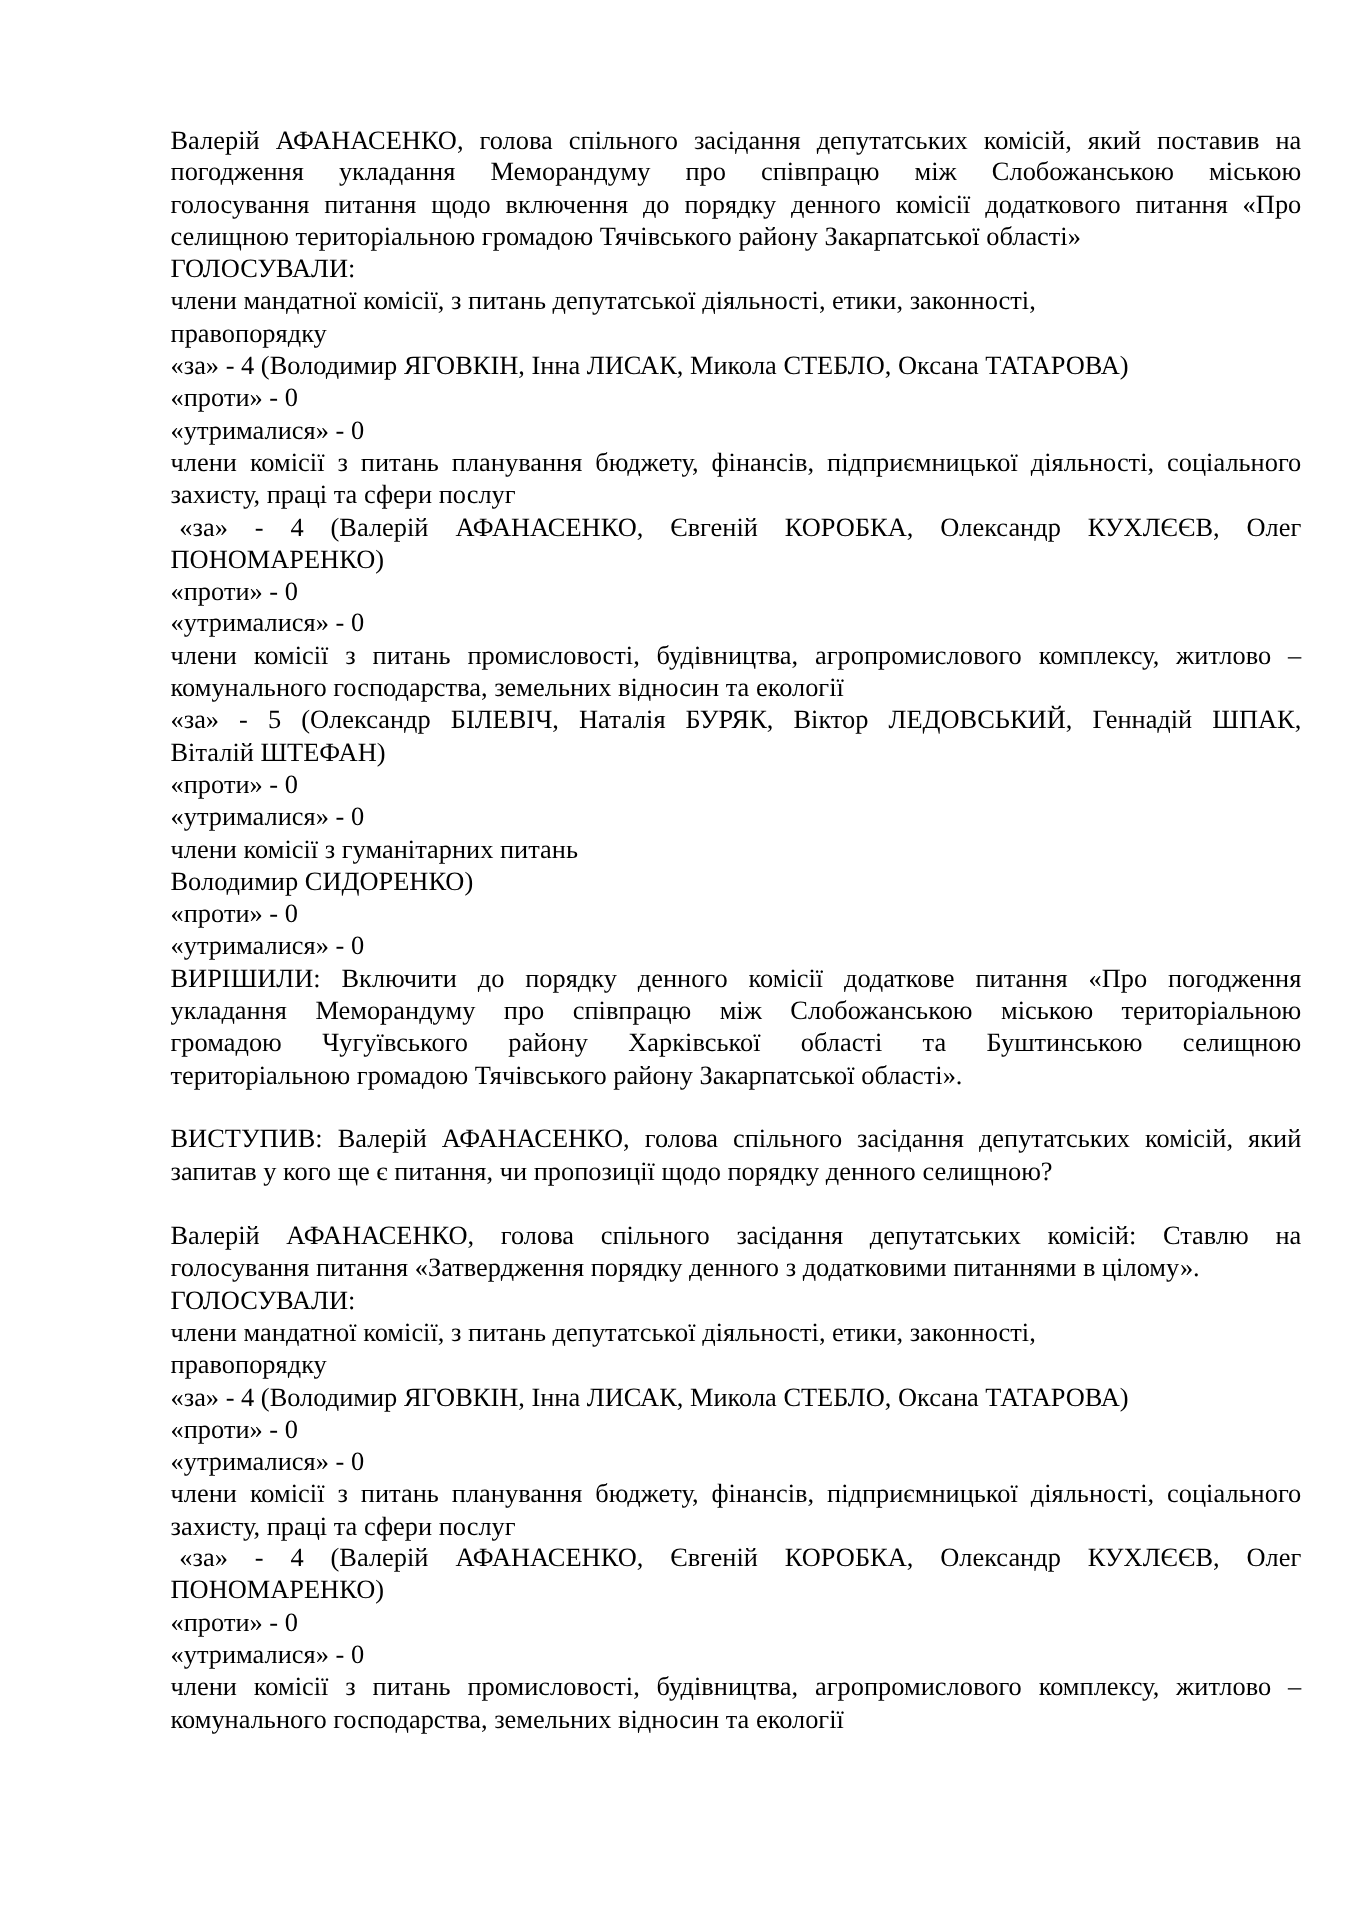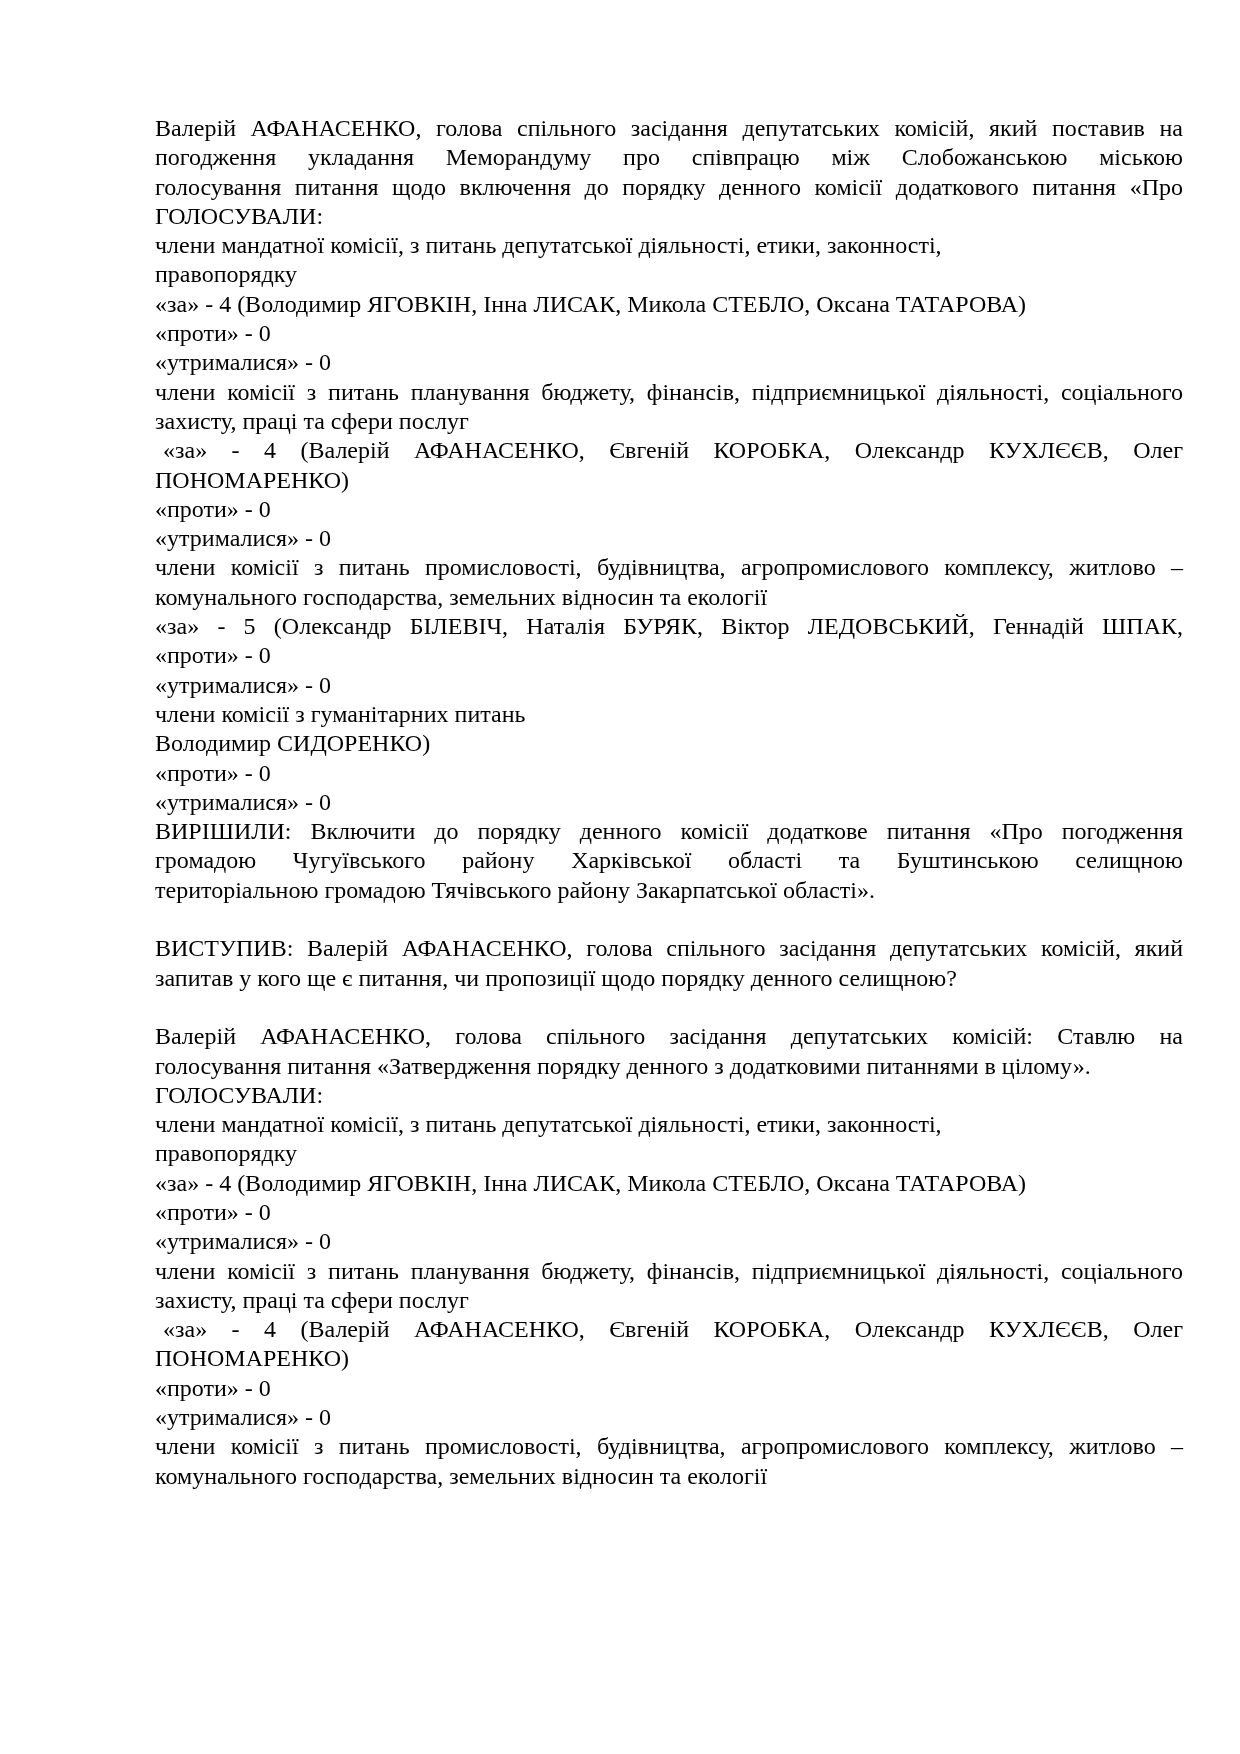--- a/index.html
+++ b/index.html
@@ -47,42 +47,45 @@
   .sp { height: 29.3px; }
 </style>
 </head>
 <body>
 
 <div class="page">
   <div class="doc">
     <p class="ln j">Валерій АФАНАСЕНКО, голова спільного засідання депутатських комісій, який поставив на</p>
     <p class="ln j">погодження укладання Меморандуму про співпрацю між Слобожанською міською</p>
     <p class="ln j">голосування питання щодо включення до порядку денного комісії додаткового питання «Про</p>
+    <p class="ln">селищною територіальною громадою Тячівського району Закарпатської області»</p>
     <p class="ln">ГОЛОСУВАЛИ:</p>
     <p class="ln">члени мандатної комісії, з питань депутатської діяльності, етики, законності,</p>
     <p class="ln">правопорядку</p>
     <p class="ln">«за» - 4 (Володимир ЯГОВКІН, Інна ЛИСАК, Микола СТЕБЛО, Оксана ТАТАРОВА)</p>
     <p class="ln">«проти» - 0</p>
     <p class="ln">«утрималися» - 0</p>
     <p class="ln j">члени комісії з питань планування бюджету, фінансів, підприємницької діяльності, соціального</p>
     <p class="ln">захисту, праці та сфери послуг</p>
     <p class="ln j ind">«за» - 4 (Валерій АФАНАСЕНКО, Євгеній КОРОБКА, Олександр КУХЛЄЄВ, Олег</p>
     <p class="ln">ПОНОМАРЕНКО)</p>
     <p class="ln">«проти» - 0</p>
     <p class="ln">«утрималися» - 0</p>
     <p class="ln j">члени комісії з питань промисловості, будівництва, агропромислового комплексу, житлово –</p>
     <p class="ln">комунального господарства, земельних відносин та екології</p>
     <p class="ln j">«за» - 5 (Олександр БІЛЕВІЧ, Наталія БУРЯК, Віктор ЛЕДОВСЬКИЙ, Геннадій ШПАК,</p>
+    <p class="ln">Віталій ШТЕФАН)</p>
     <p class="ln">«проти» - 0</p>
     <p class="ln">«утрималися» - 0</p>
     <p class="ln">члени комісії з гуманітарних питань</p>
     <p class="ln">Володимир СИДОРЕНКО)</p>
     <p class="ln">«проти» - 0</p>
     <p class="ln">«утрималися» - 0</p>
     <p class="ln j">ВИРІШИЛИ: Включити до порядку денного комісії додаткове питання «Про погодження</p>
+    <p class="ln j">укладання Меморандуму про співпрацю між Слобожанською міською територіальною</p>
     <p class="ln j">громадою Чугуївського району Харківської області та Буштинською селищною</p>
     <p class="ln">територіальною громадою Тячівського району Закарпатської області».</p>
     <p class="ln sp"></p>
     <p class="ln j">ВИСТУПИВ: Валерій АФАНАСЕНКО, голова спільного засідання депутатських комісій, який</p>
     <p class="ln">запитав у кого ще є питання, чи пропозиції щодо порядку денного селищною?</p>
     <p class="ln sp"></p>
     <p class="ln j">Валерій АФАНАСЕНКО, голова спільного засідання депутатських комісій: Ставлю на</p>
     <p class="ln">голосування питання «Затвердження порядку денного з додатковими питаннями в цілому».</p>
     <p class="ln">ГОЛОСУВАЛИ:</p>
     <p class="ln">члени мандатної комісії, з питань депутатської діяльності, етики, законності,</p>

